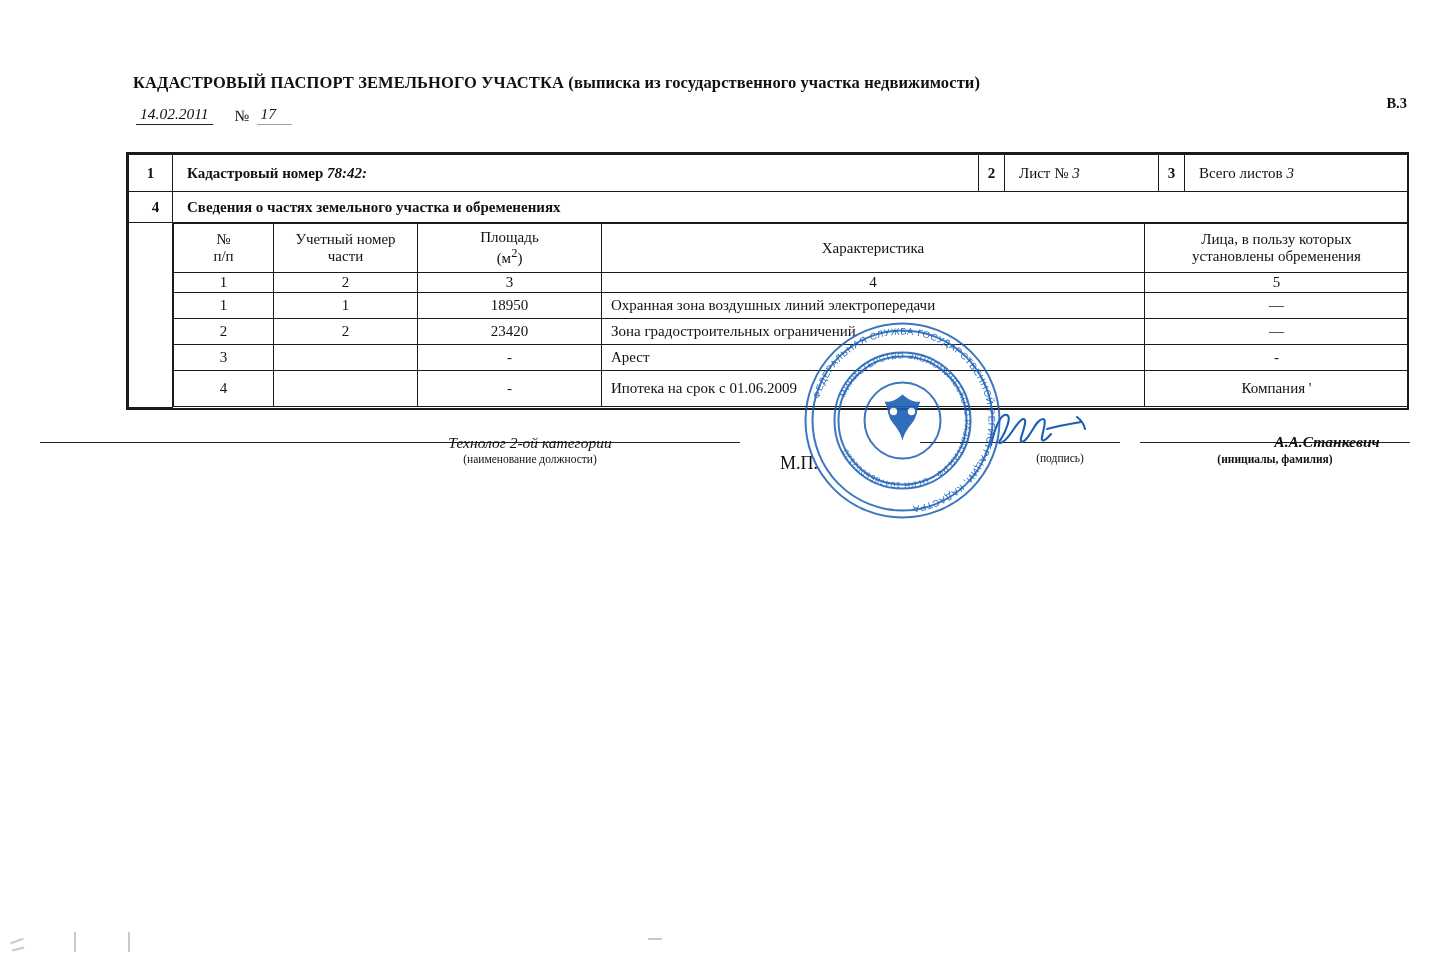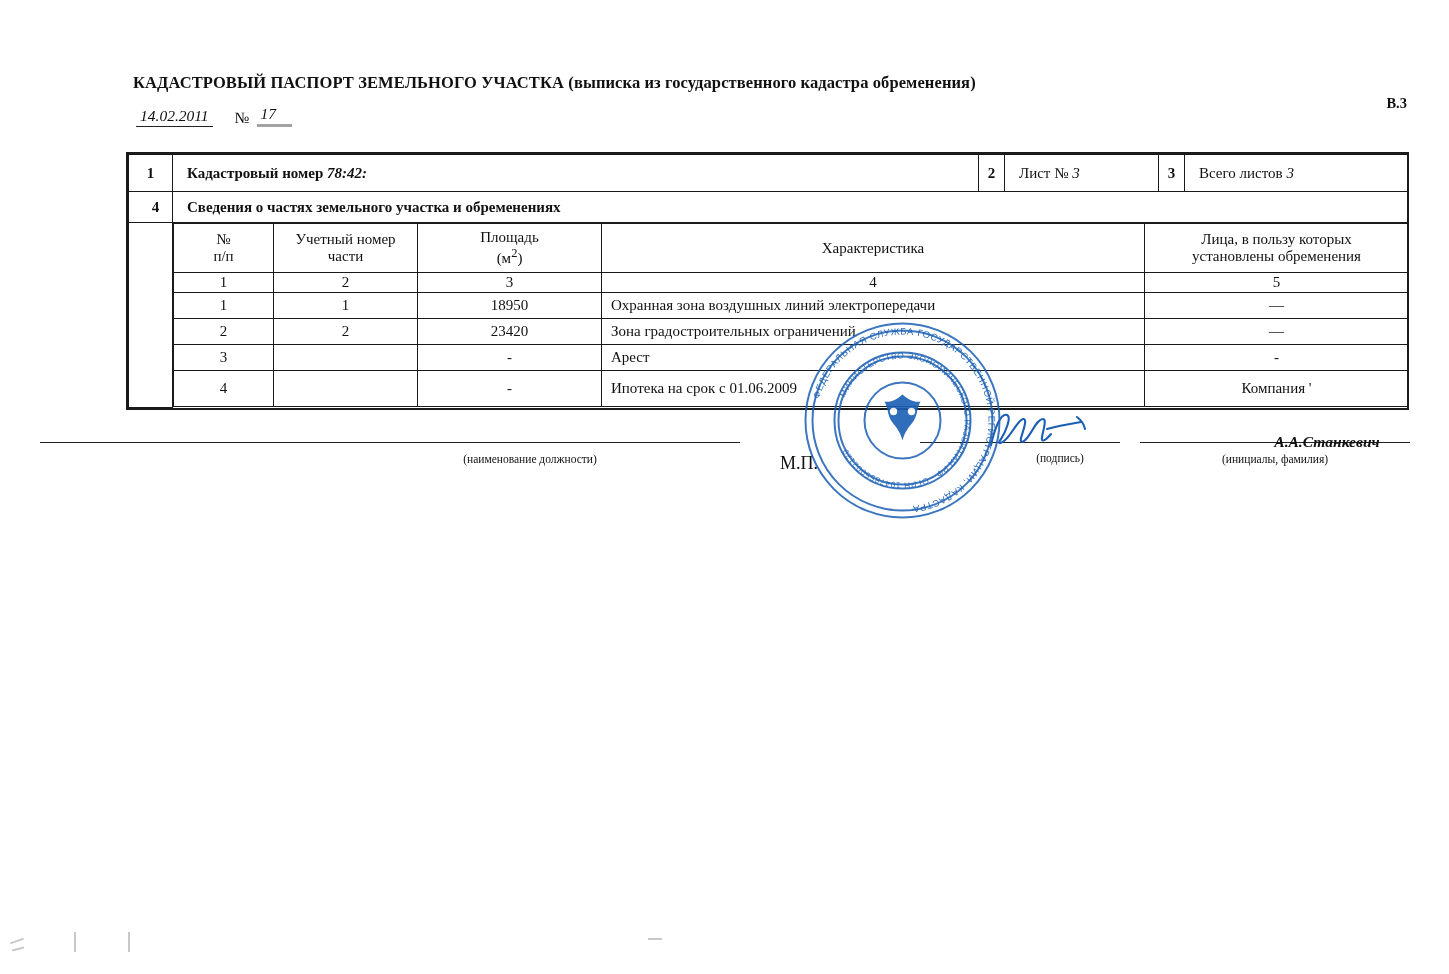--- a/index.html
+++ b/index.html
@@ -55,21 +55,21 @@
   }
   .date-line .date-val {
     border-bottom: 1px solid #222;
     padding: 0 4px 1px 4px;
   }
   .date-line .num-label {
     font-style: normal;
     padding-left: 14px;
   }
   .date-line .num-val {
-    border-bottom: 3px solid #a3a3a3;
+    border-bottom: 1px solid #a3a3a3;
     font-style: italic;
     padding: 0 16px 1px 3px;
   }
 
   
   .tbl-wrap {
     position: absolute;
     left: 126px;
     top: 152px;
     width: 1283px;
@@ -199,20 +199,21 @@
     font-style: italic;
     font-weight: bold;
   }
   .sig-name-cap {
     position: absolute;
     left: 1140px;
     top: 453px;
     width: 270px;
     text-align: center;
     font-size: 11.5px;
+    font-weight: bold;
   }
 
   
   .stamp {
     position: absolute;
     left: 800px;
     top: 318px;
     width: 205px;
     height: 205px;
     pointer-events: none;
@@ -233,21 +234,21 @@
     opacity: .55;
   }
 </style>
 </head>
 <body>
 
 <div class="page">
 
   <div class="doc-title">
     <span>КАДАСТРОВЫЙ ПАСПОРТ ЗЕМЕЛЬНОГО УЧАСТКА</span>
-    <span class="reg">(выписка из государственного кадастра обременения)</span>
+    <span class="reg">(выписка из государственного участка недвижимости)</span>
   </div>
 
   <div class="form-code">B.3</div>
 
   <div class="date-line">
     <span class="date-val">14.02.2011</span>
     <span class="num-label">№</span>
     <span class="num-val">17</span>
   </div>
 
@@ -362,20 +363,21 @@
       </tbody>
     </table>
   </div>
 
   <div class="sig">
     <div class="sig-line" style="left:0px; top:24px; width:700px;"></div>
     <div class="sig-line" style="left:880px; top:24px; width:200px;"></div>
     <div class="sig-line" style="left:1100px; top:24px; width:270px;"></div>
   </div>
 
+  <div class="sig-pos">Технолог 2-ой категории</div>
   <div class="sig-pos-cap">(наименование должности)</div>
   <div class="sig-mp">М.П.</div>
   <div class="sig-sign-cap">(подпись)</div>
   <div class="sig-name">А.А.Станкевич</div>
   <div class="sig-name-cap">(инициалы, фамилия)</div>
 
   <svg class="stamp" viewBox="0 0 205 205">
     <defs>
       <path id="arcOuter" d="M 102.5,102.5 m -86,0 a 86,86 0 1,1 172,0 a 86,86 0 1,1 -172,0"></path>
       <path id="arcOuter2" d="M 102.5,102.5 m -77,0 a 77,77 0 1,1 154,0 a 77,77 0 1,1 -154,0"></path>

